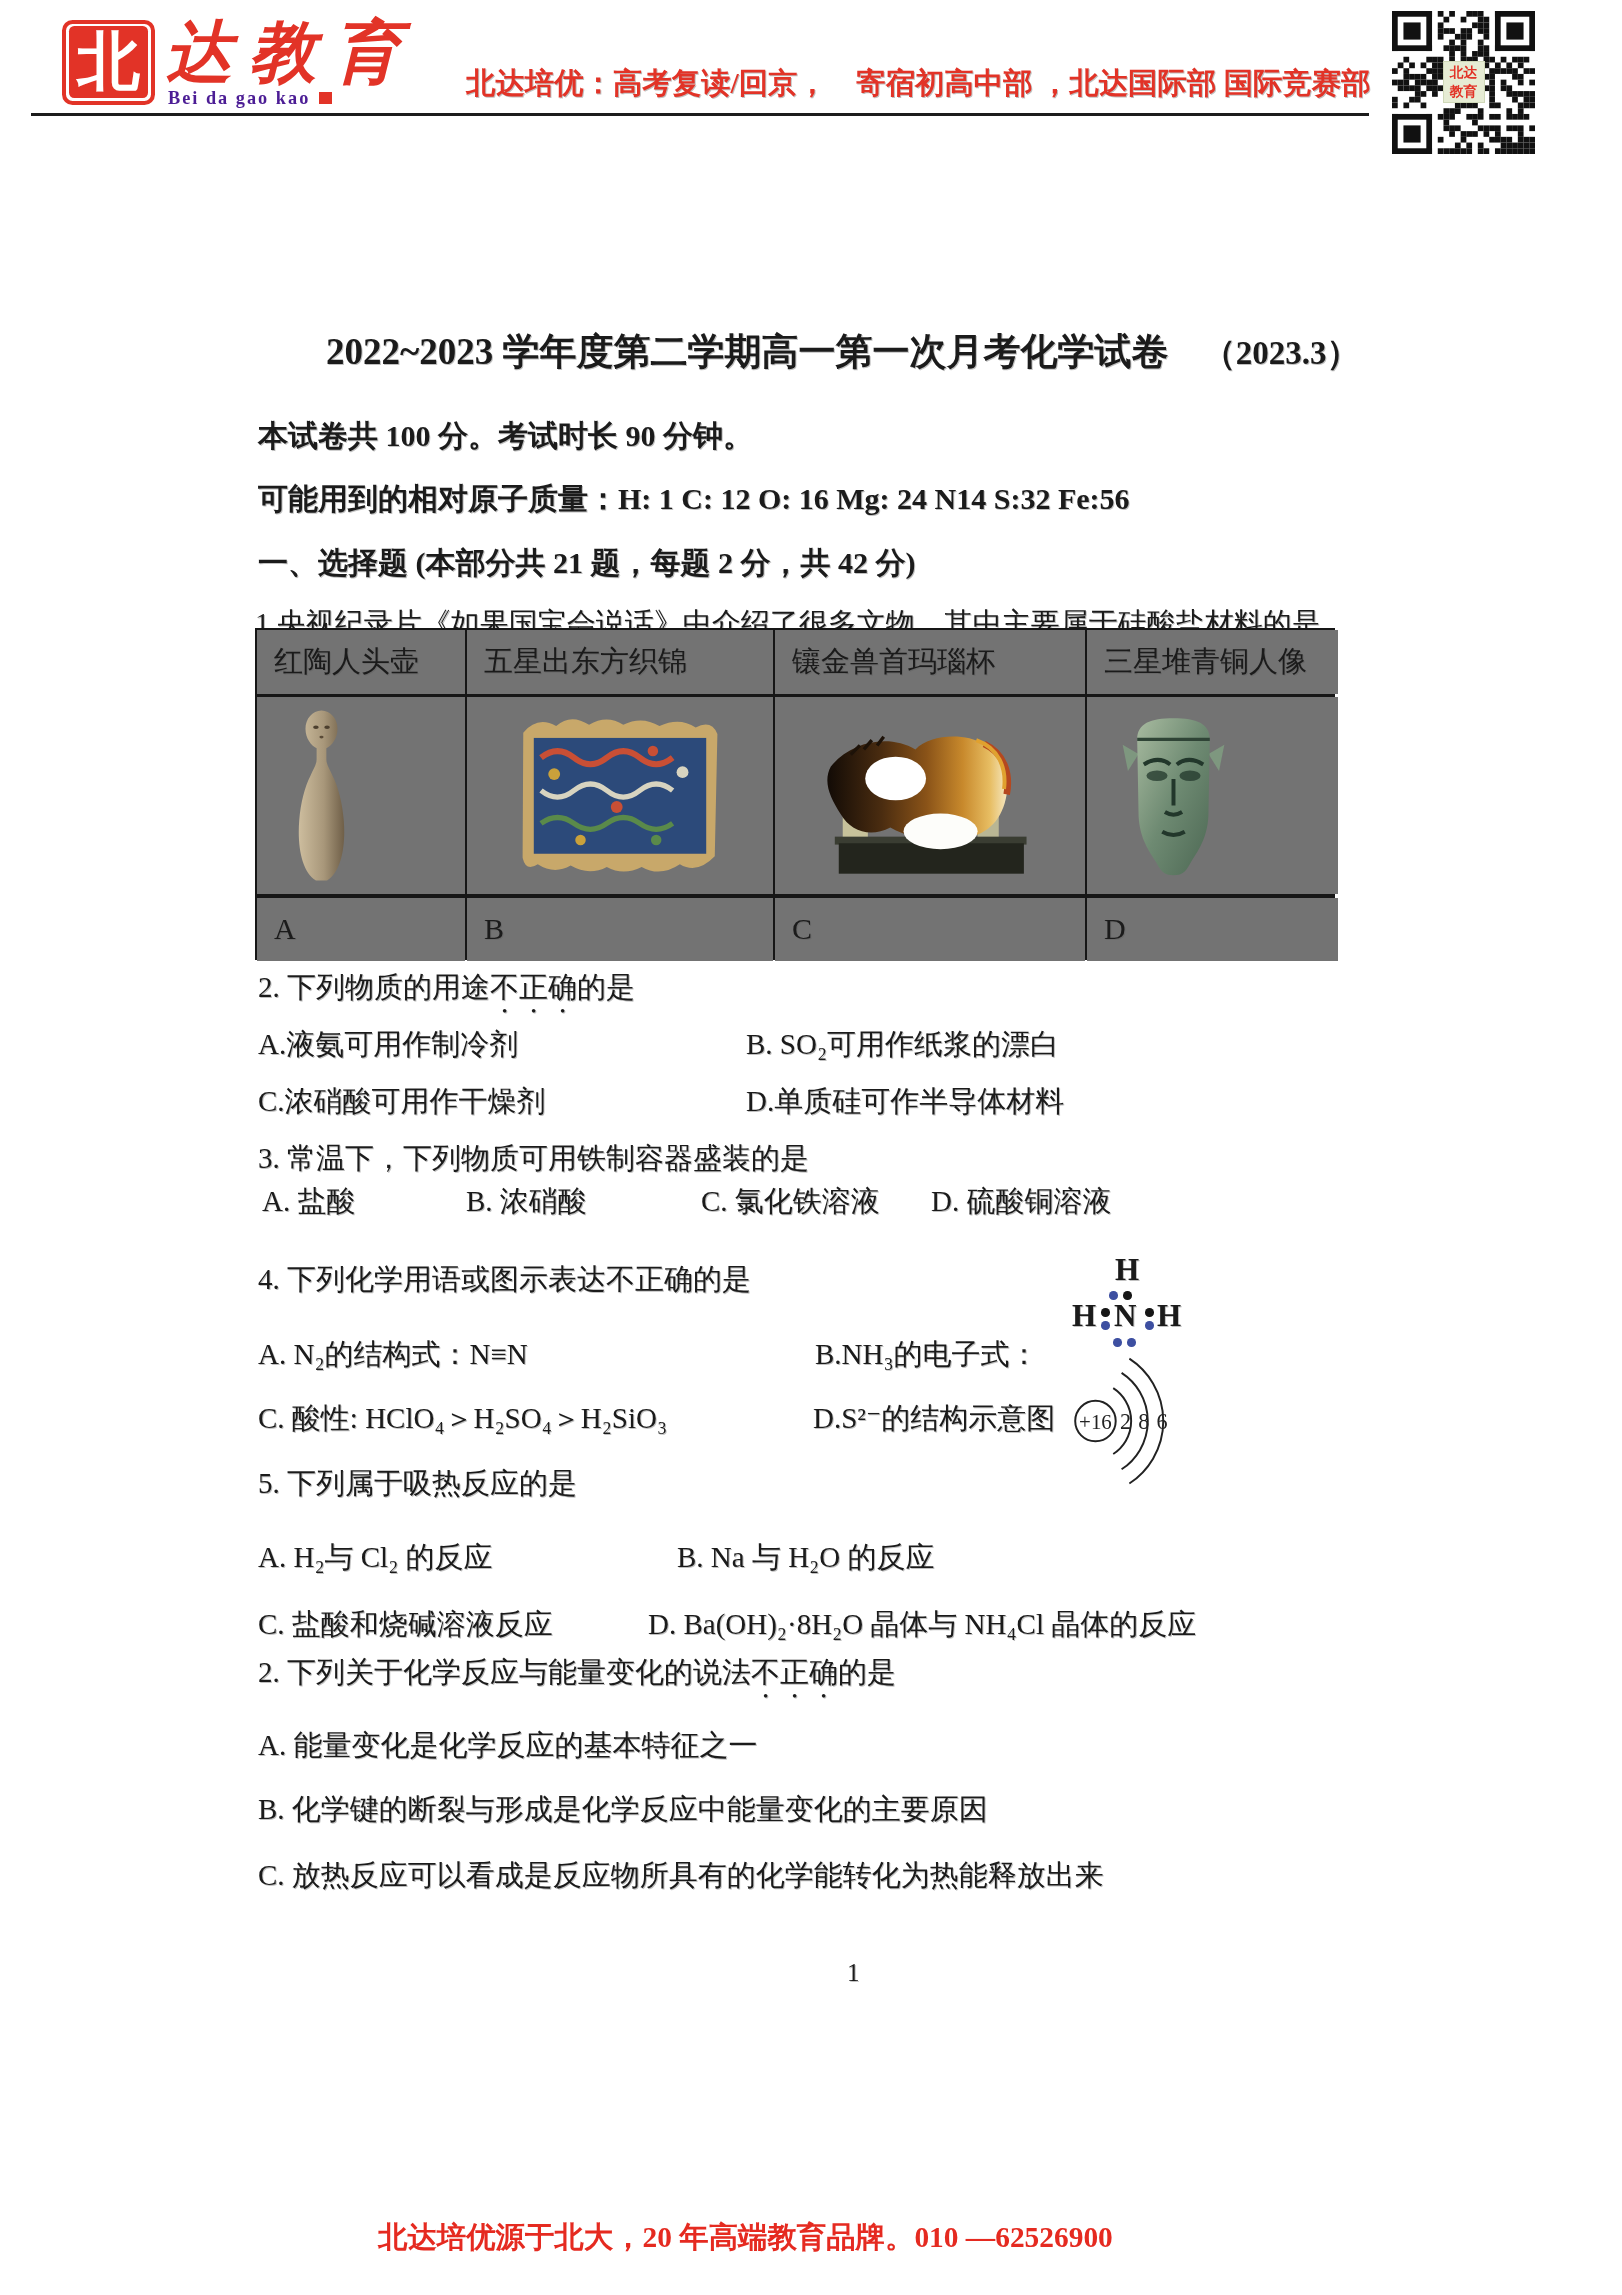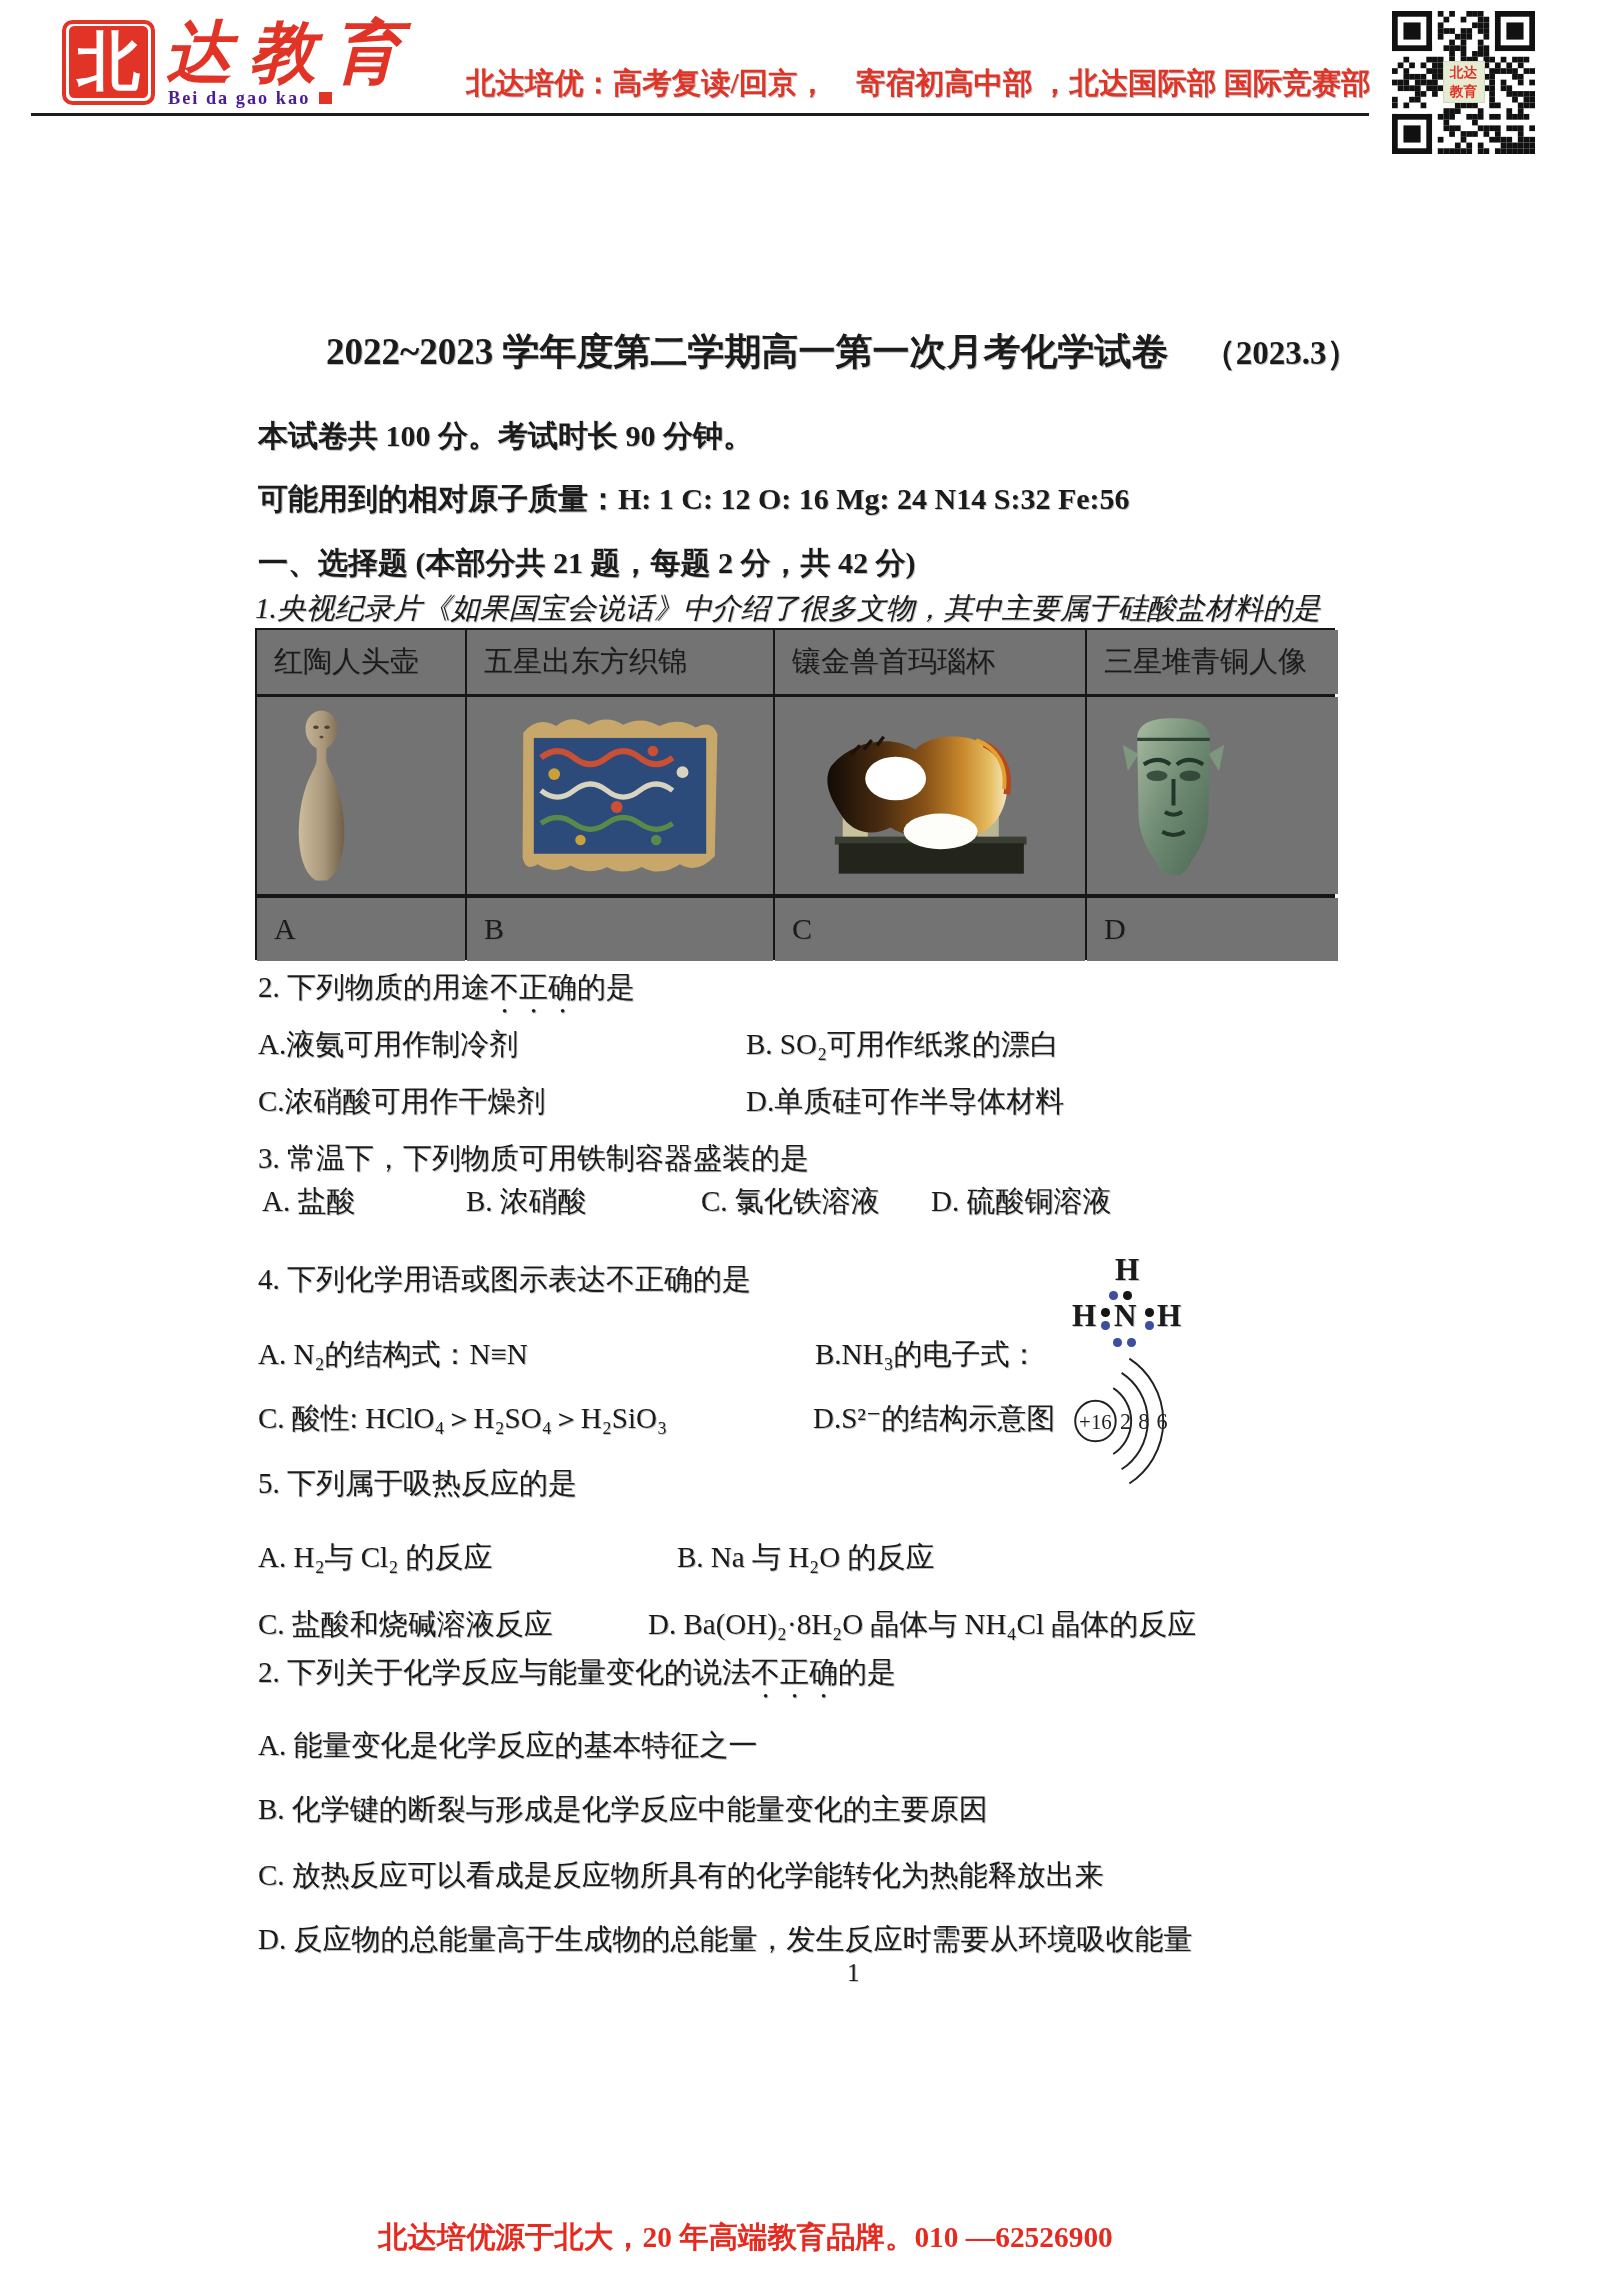--- a/index.html
+++ b/index.html
@@ -288,21 +288,21 @@
 
   <div class="abs sc nw" style="left:326px;top:327px;font-size:37px;font-weight:700;">
     <span>2022~2023 学年度第二学期高一第一次月考化学试卷</span>
     <span style="margin-left:25px;font-size:33px;">（2023.3）</span>
   </div>
 
   <div class="abs sc nw t46 b" style="left:258px;top:416px;">本试卷共 100 分。考试时长 90 分钟。</div>
   <div class="abs sc nw t46 b" style="left:258px;top:479px;">可能用到的相对原子质量：H: 1   C: 12   O: 16    Mg: 24    N14   S:32   Fe:56</div>
   <div class="abs sc nw t46 b" style="left:258px;top:543px;">一、选择题  (本部分共 21 题，每题 2 分，共 42 分)</div>
 
-  <div class="abs sc nw t44" style="left:255px;top:589px;font-style:italic;">1.央视纪录片《如果国宝会说话》中介绍了很多文物，其中主要属于硅酸盐材料的是</div>
+  <div class="abs sc nw t44" style="left:255px;top:604px;">1.央视纪录片《如果国宝会说话》中介绍了很多文物，其中主要属于硅酸盐材料的是</div>
 
   <div class="qtable">
     <div class="cell head sc">红陶人头壶</div>
     <div class="cell head sc">五星出东方织锦</div>
     <div class="cell head sc">镶金兽首玛瑙杯</div>
     <div class="cell head sc">三星堆青铜人像</div>
 
     <div class="cell img">
       <svg width="71" height="181" viewBox="0 0 100 260" style="margin-right:79px;">
         <defs>
@@ -437,19 +437,18 @@
   <div class="abs sc nw t44" style="left:677px;top:1538px;">B.  Na 与 H₂O 的反应</div>
   <div class="abs sc nw t44" style="left:258px;top:1605px;">C. 盐酸和烧碱溶液反应</div>
   <div class="abs sc nw t44" style="left:648px;top:1605px;">D. Ba(OH)₂·8H₂O 晶体与 NH₄Cl 晶体的反应</div>
 
   <div class="abs sc nw t44" style="left:258px;top:1653px;">
     <span>2. 下列关于化学反应与能量变化的说法</span><span class="emph">不正确</span><span>的是</span>
   </div>
   <div class="abs sc nw t44" style="left:258px;top:1790px;">B. 化学键的断裂与形成是化学反应中能量变化的主要原因</div>
   <div class="abs sc nw t44" style="left:258px;top:1726px;">A. 能量变化是化学反应的基本特征之一</div>
   <div class="abs sc nw t44" style="left:258px;top:1856px;">C. 放热反应可以看成是反应物所具有的化学能转化为热能释放出来</div>
-  <div class="abs sc nw t44" style="left:258px;top:1920px;">D. 反应物的总能量高于生成物的总能量，发生反应时需要从环境吸收能量</div>
 
   <div class="abs sc" style="left:847px;top:1959px;font-size:25px;">1</div>
   <div class="abs nw" style="left:378px;top:2218px;font-size:29.4px;font-weight:700;color:var(--footer-red);">北达培优源于北大，20 年高端教育品牌。010 —62526900</div>
 
 </div>
 
 
 </body></html>

